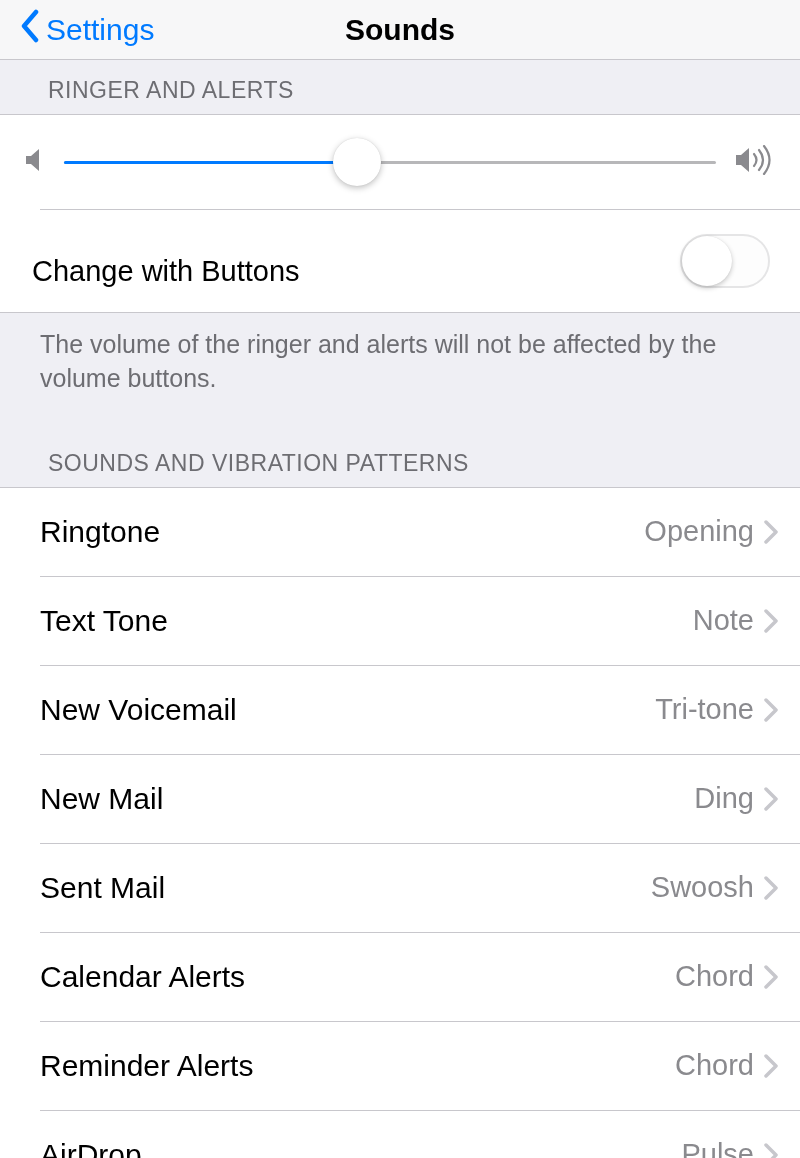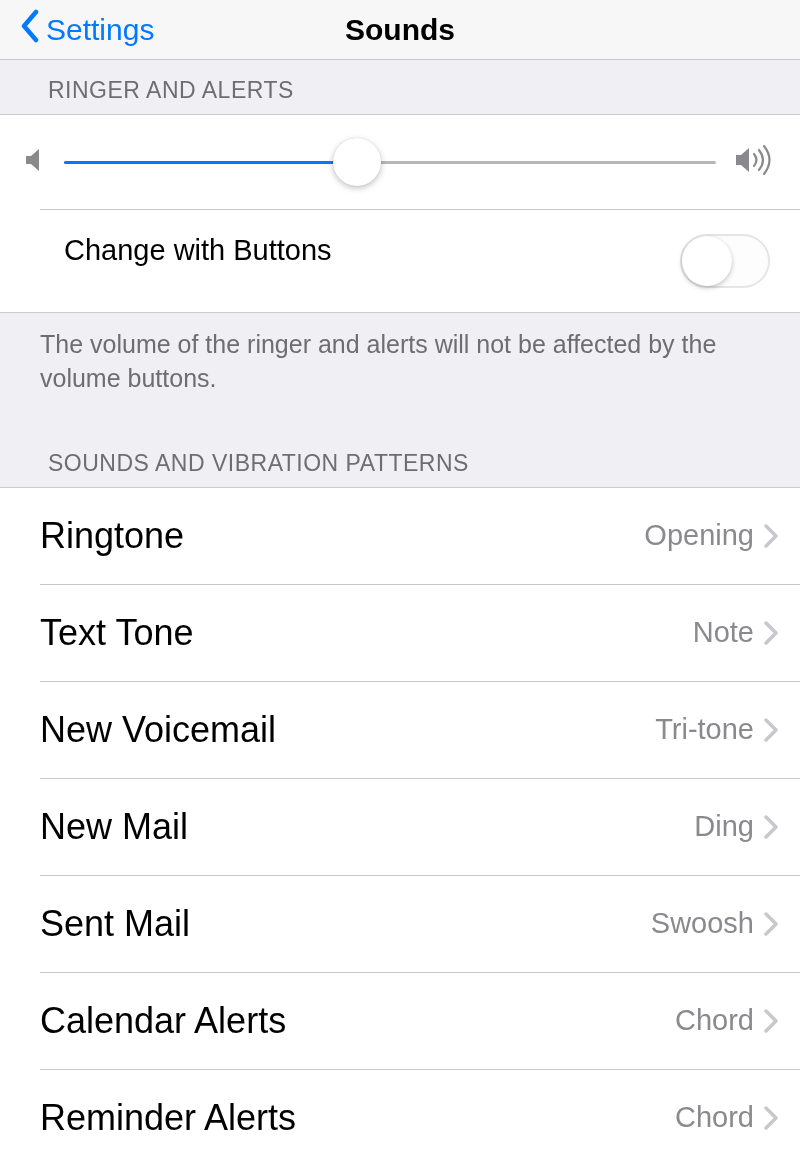--- a/index.html
+++ b/index.html
@@ -95,24 +95,23 @@
       transform: translate(-50%, -50%);
       box-shadow: 0 2px 6px rgba(0,0,0,0.25), 0 0 1px rgba(0,0,0,0.15);
     }
     .separator {
       height: 1px;
       background: #c8c7cc;
       margin-left: 40px;
     }
     .toggle-cell {
       display: flex;
-      align-items: flex-start;
+      align-items: flex-end;
       justify-content: space-between;
       padding: 24px 30px 24px 32px;
-      margin-left: 32px;
     }
     .toggle-label {
       font-size: 29px;
     }
     .toggle {
       width: 90px;
       height: 54px;
       background: #fdfdfd;
       border: 2px solid #e5e5e6;
       border-radius: 30px;
@@ -135,21 +134,21 @@
     .list-cell {
       display: flex;
       align-items: center;
       justify-content: space-between;
       padding: 27px 22px 27px 40px;
       border-bottom: 1px solid #c8c7cc;
       cursor: pointer;
     }
     .list-cell:last-child { border-bottom: none; }
     .list-label {
-      font-size: 36px;
+      font-size: 30px;
       color: #000;
     }
     .list-value-wrap {
       display: flex;
       align-items: center;
       gap: 10px;
     }
     .list-value {
       font-size: 29px;
       color: #8a8a8e;

